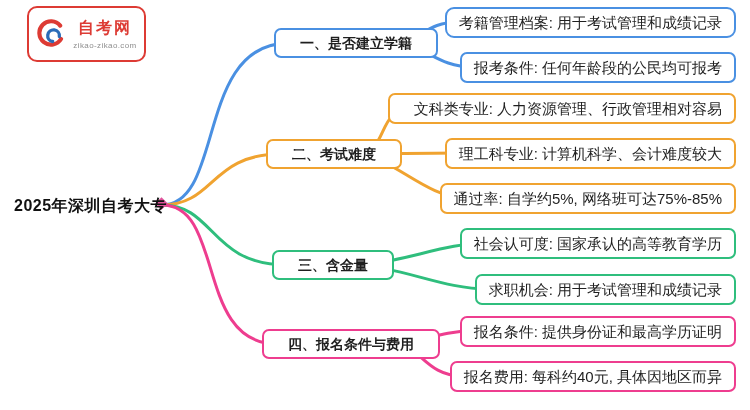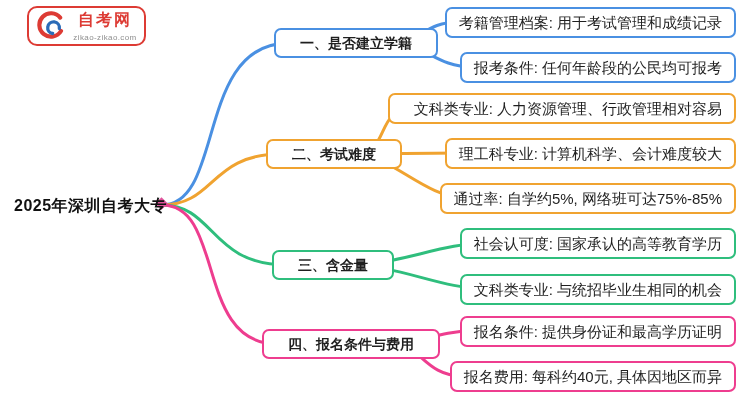--- a/index.html
+++ b/index.html
@@ -15,21 +15,21 @@
           border-radius:7px; white-space:nowrap; color:#1f1f1f; }
   .branch { font-weight:bold; font-size:14px; line-height:16px; padding:5px 24px; text-align:center; }
   .leaf { font-size:15px; line-height:17px; padding:5px 12px; right:14px; }
 
   .root-label { position:absolute; left:14px; top:196px; font-size:16px; font-weight:bold;
                 color:#111; z-index:2; letter-spacing:0.5px;text-align:center; }
 
   .hub { position:absolute; left:157px; top:199px; width:9px; height:9px;
          background:#df539c; transform:rotate(45deg); z-index:1; }
 
-  .logo { position:absolute; left:27px; top:6px; width:119px; height:40px;
+  .logo { position:absolute; left:27px; top:6px; width:119px; height:56px;
           border:2px solid var(--logo-color,#dd3b34); border-radius:10px;
           display:flex; align-items:center; justify-content:center; gap:7px;
           background:#fff; z-index:2; }
   .logo-text { display:flex; flex-direction:column; align-items:center; }
   .logo-name { color:var(--logo-color,#dd3b34); font-weight:bold; font-size:16px;
                line-height:18px; letter-spacing:2px; }
   .logo-url { color:#8e8e8e; font-size:8px; margin-top:4px; letter-spacing:0.4px; }
   .logo-red { stroke:var(--logo-color,#dd3b34); }
   .logo-blue { stroke:var(--logo-accent,#2b6cb8); }
 </style>
@@ -72,26 +72,26 @@
     </div>
   </div>
 
   <div class="root-label">2025年深圳自考大专</div>
 
   <div class="node branch b0" style="left: 274px; top: 28px; border-color: rgb(74, 144, 226);">一、是否建立学籍</div>
   <div class="node branch b1" style="left: 266px; top: 139px; border-color: rgb(240, 163, 48);">二、考试难度</div>
   <div class="node branch b2" style="left: 272px; top: 250px; border-color: rgb(47, 190, 125);">三、含金量</div>
   <div class="node branch b3" style="left: 262px; top: 329px; border-color: rgb(238, 61, 143);">四、报名条件与费用</div>
 
-  <div class="node leaf b0" style="top: 7px; border-color: rgb(74, 144, 226);">考籍管理档案: 用于考试管理和成绩记录</div>
+  <div class="node leaf b0" style="top: 7px; border-color: rgb(74, 144, 226); border-radius: 9px;">考籍管理档案: 用于考试管理和成绩记录</div>
   <div class="node leaf b0" style="top: 52px; border-color: rgb(74, 144, 226);">报考条件: 任何年龄段的公民均可报考</div>
 
   <div class="node leaf b1" style="top: 93px; border-color: rgb(240, 163, 48); padding-left: 24px;">文科类专业: 人力资源管理、行政管理相对容易</div>
   <div class="node leaf b1" style="top: 138px; border-color: rgb(240, 163, 48);">理工科专业: 计算机科学、会计难度较大</div>
   <div class="node leaf b1" style="top: 183px; border-color: rgb(240, 163, 48);">通过率: 自学约5%, 网络班可达75%-85%</div>
 
   <div class="node leaf b2" style="top: 228px; border-color: rgb(47, 190, 125);">社会认可度: 国家承认的高等教育学历</div>
-  <div class="node leaf b2" style="top: 274px; border-color: rgb(47, 190, 125);">文科类专业: 与统招毕业生相同的机会</div>
+  <div class="node leaf b2" style="top: 274px; border-color: rgb(47, 190, 125);">求职机会: 用于考试管理和成绩记录</div>
 
   <div class="node leaf b3" style="top: 316px; border-color: rgb(238, 61, 143);">报名条件: 提供身份证和最高学历证明</div>
   <div class="node leaf b3" style="top: 361px; border-color: rgb(238, 61, 143);">报名费用: 每科约40元, 具体因地区而异</div>
 
 </div>
 
 </body></html>

